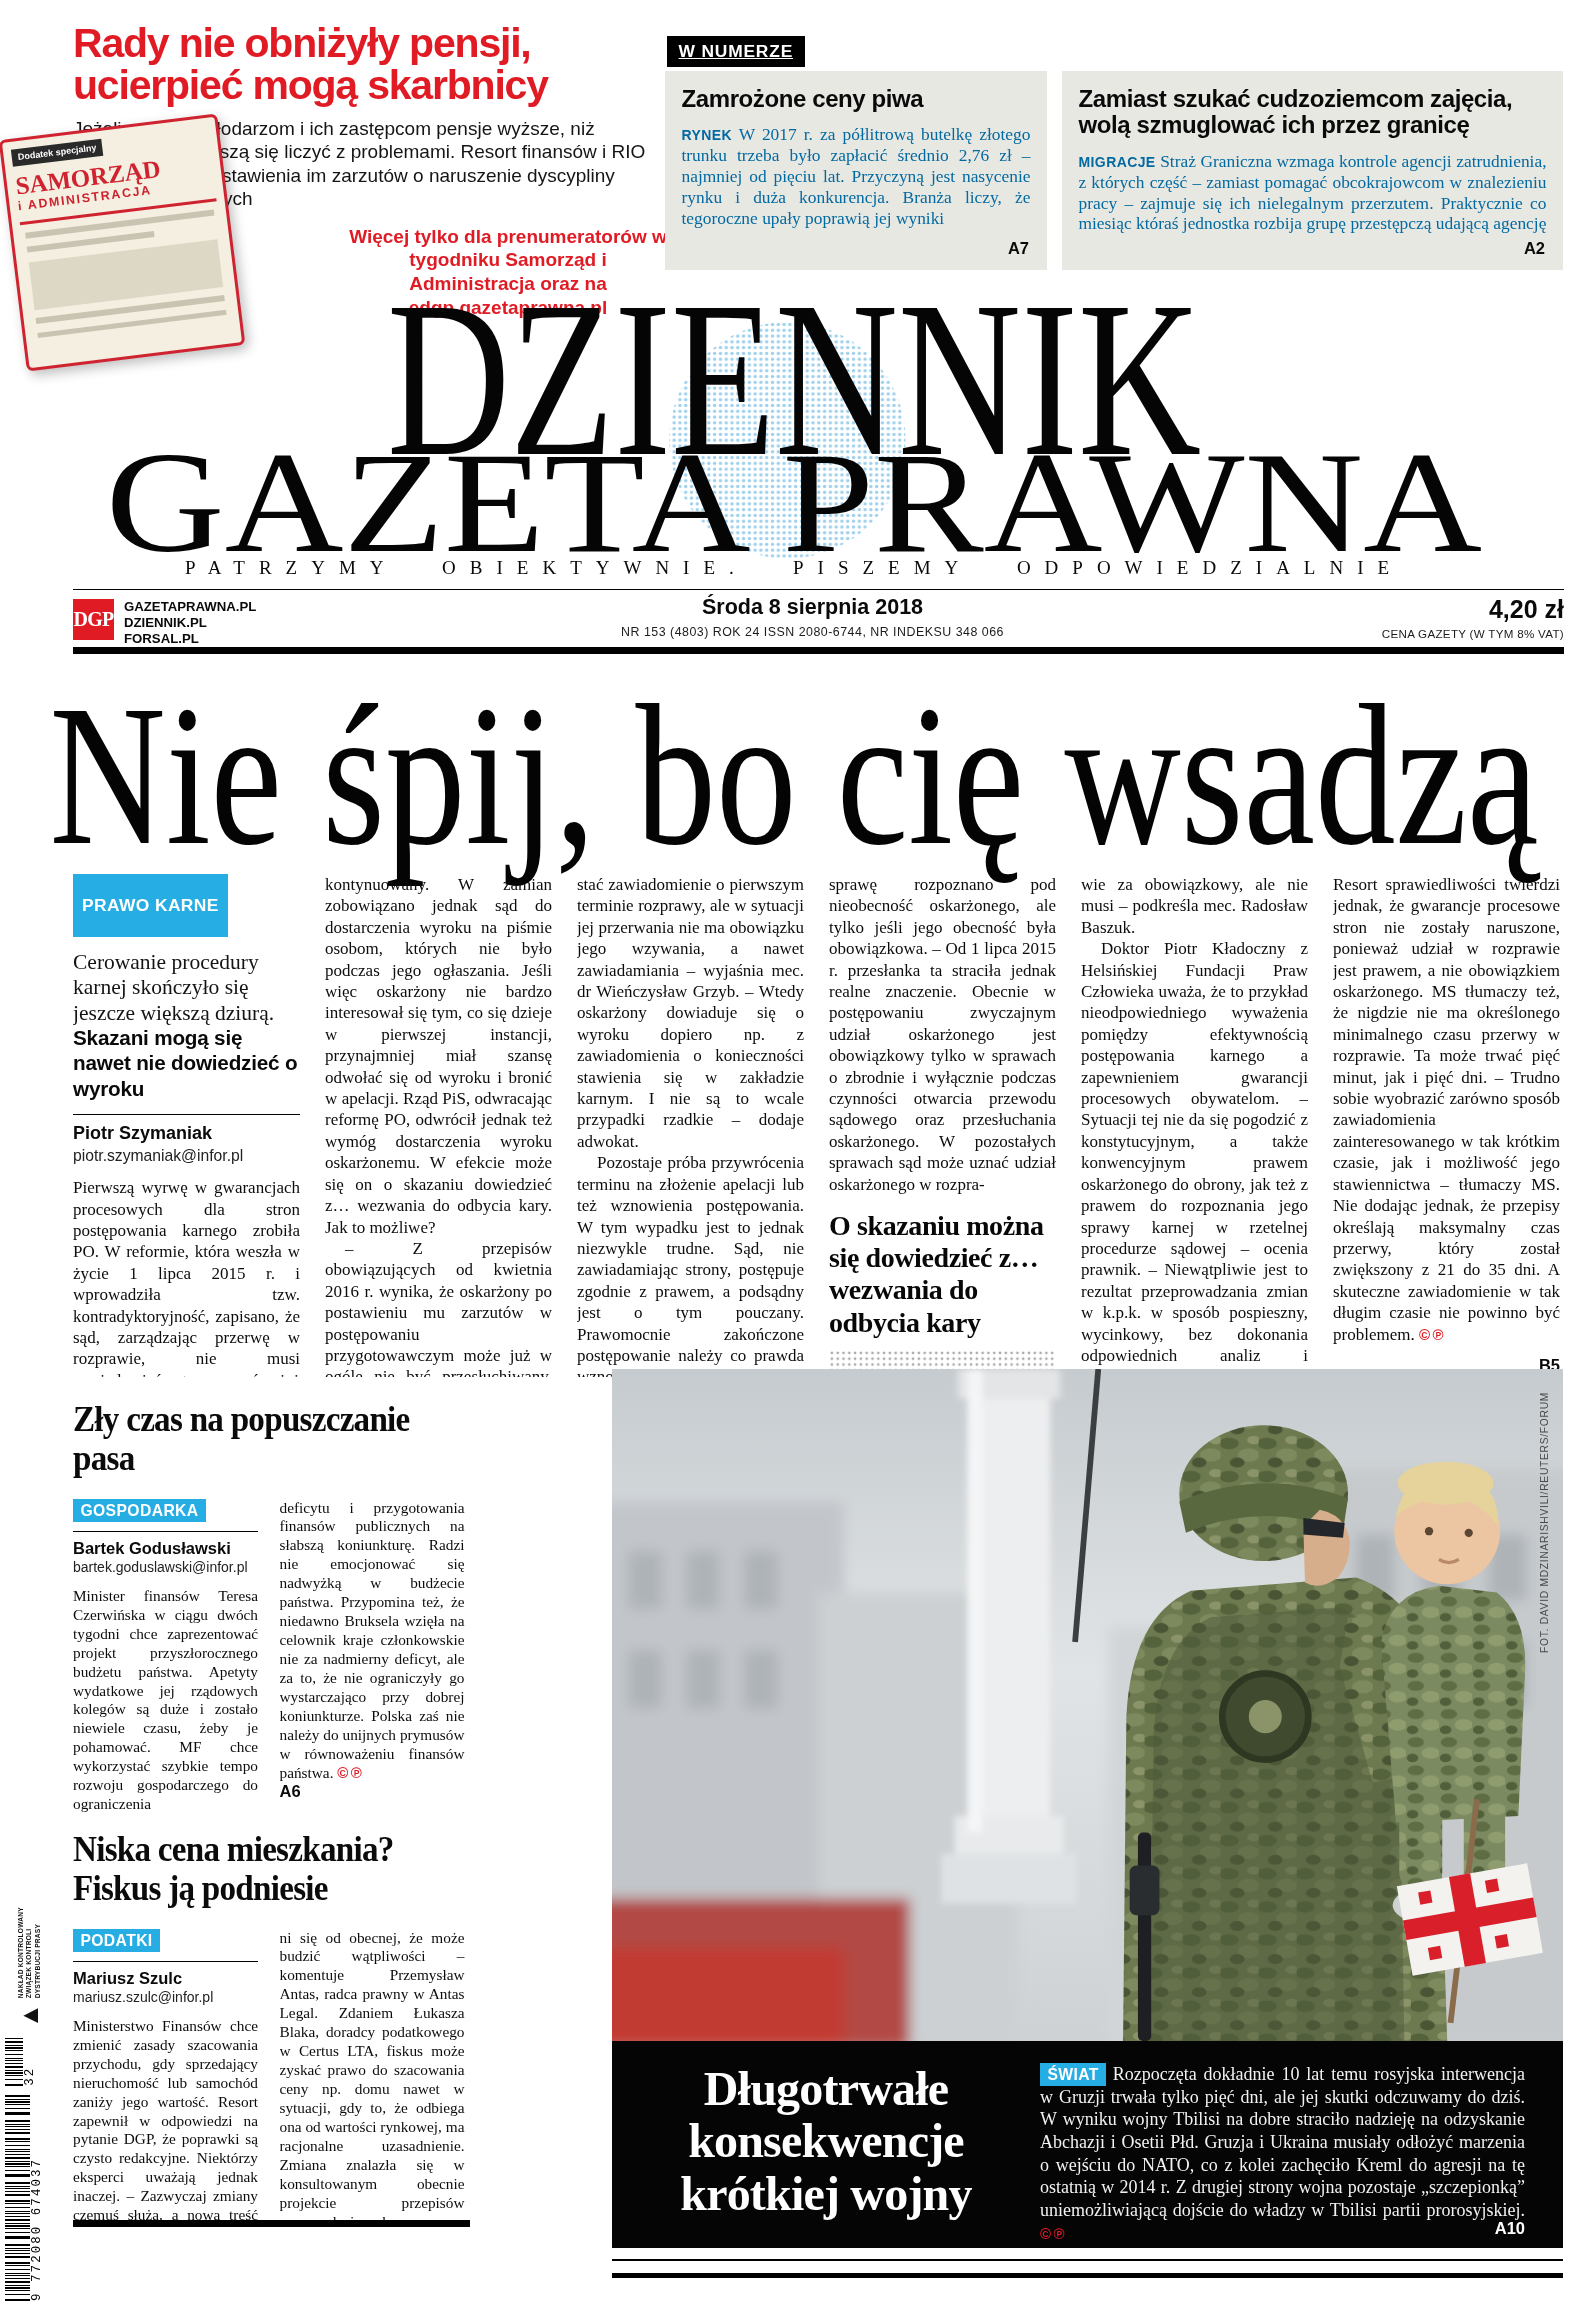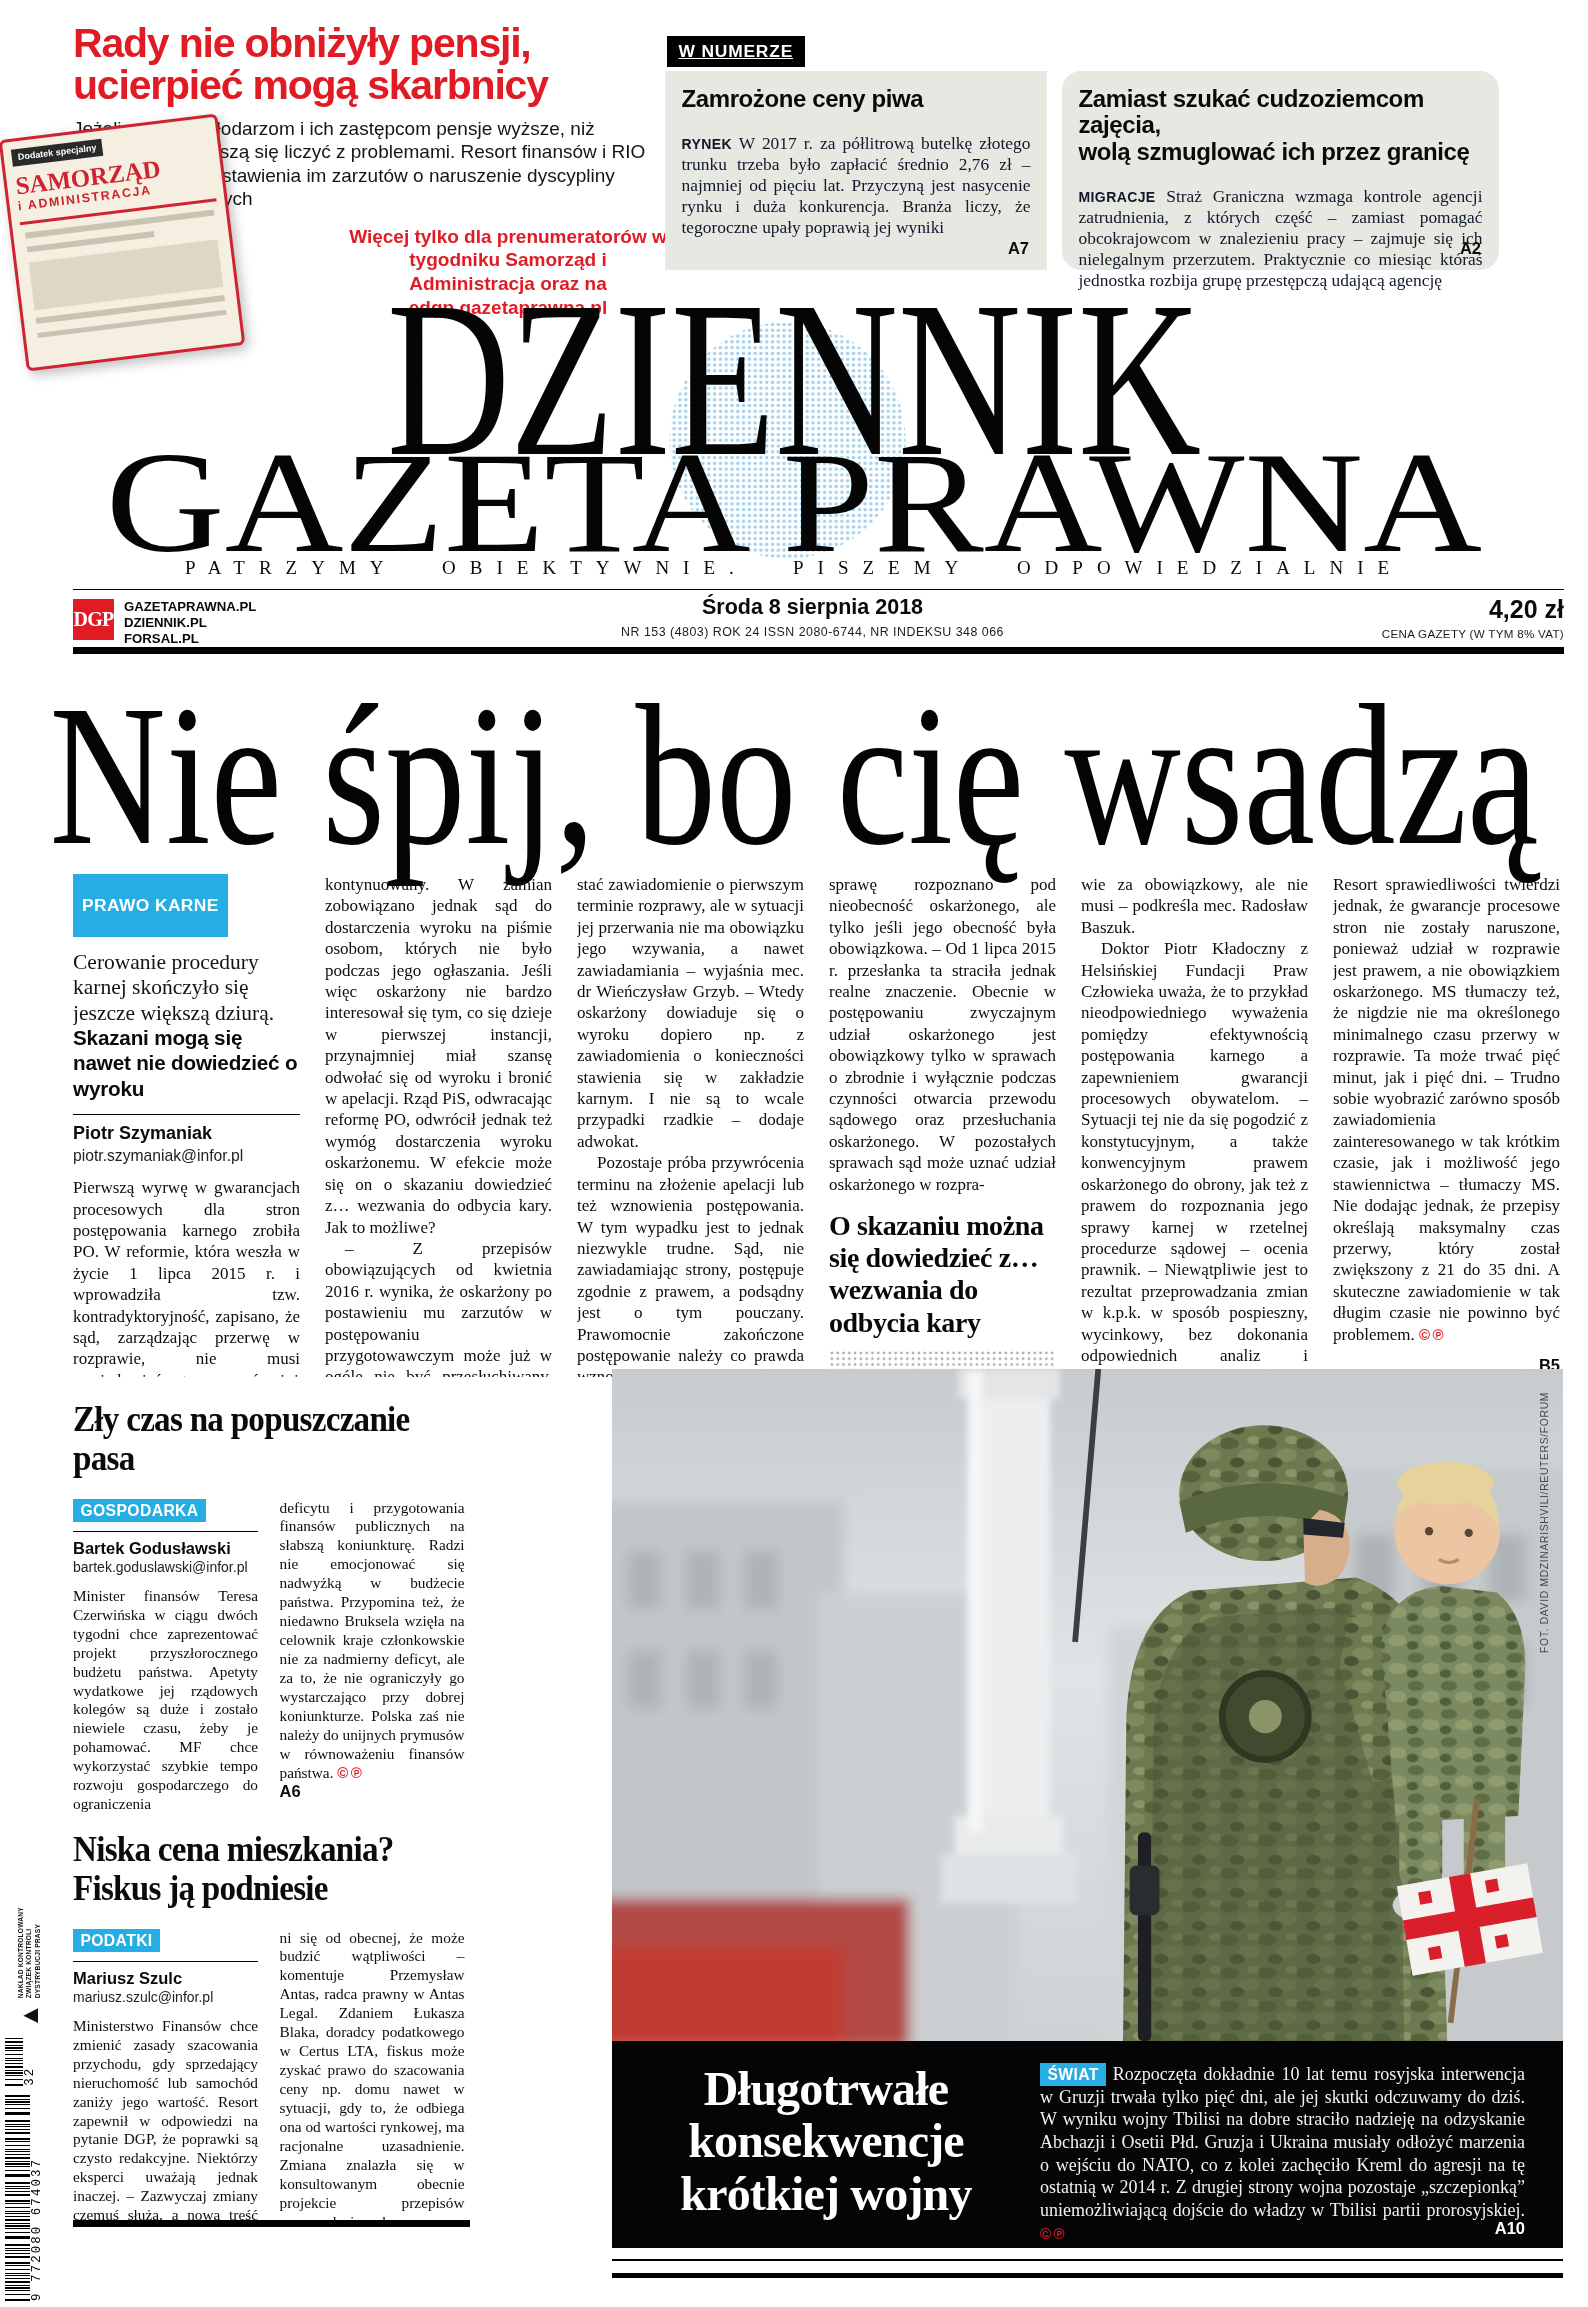--- a/index.html
+++ b/index.html
@@ -31,24 +31,24 @@
   .inset-t2{margin:1.7px 8.3px 0;font:700 12.4px/1.2 "Liberation Sans",sans-serif;letter-spacing:1.7px;color:#cf2330;}
   .inset-rule{height:2.5px;background:#cf2330;margin:8.3px 8.3px 0;}
   .inset-line{height:5.8px;background:#c9c4b2;margin:8.3px 11.6px 0;}
   .inset-line.short{width:60%;}
   .inset-box{height:48px;background:#ddd8c6;margin:10px 11.6px 0;}
 
   #wn-label{position:absolute;left:667px;top:36px;background:#000;color:#fff;
             font:700 17.4px/1 "Liberation Sans",sans-serif;letter-spacing:0.8px;padding:6.6px 11.6px;text-decoration:underline;}
   .graybox{position:absolute;top:71px;background:var(--graybox);padding:15px 16.5px 11.6px;}
   #box1{left:665px;width:382px;height:199px;}
-  #box2{left:1062px;width:437px;height:199px;border-radius:19px;}
+  #box2{left:1062px;width:501px;height:199px;}
   .box-head{font:700 24px/1.1 "Liberation Sans",sans-serif;letter-spacing:-0.4px;color:#0a0a0a;
             white-space:pre-line;}
-  .box-body{margin-top:21px;font:400 17.4px/1.2 "Liberation Serif",serif;text-align:justify;color:#0f172a;}
+  .box-body{margin-top:12px;font:400 17.4px/1.2 "Liberation Serif",serif;text-align:justify;color:#0369a1;}
   .kicker{font:700 14px/1 "Liberation Sans",sans-serif;letter-spacing:0.4px;}
   .pageref{font:700 16.5px/1 "Liberation Sans",sans-serif;color:#0a0a0a;text-align:right;}
   .graybox .pageref{position:absolute;right:18px;bottom:13.2px;}
 
   
   #masthead-svg{position:absolute;left:0;top:270px;width:1588px;height:286px;overflow:visible;}
   #masthead-svg text{font-family:"Liberation Serif",serif;fill:#050505;}
   .tagline{position:absolute;left:0;top:558px;width:1588px;text-align:center;
            font:400 19px/1 "Liberation Serif",serif;letter-spacing:14px;word-spacing:26.5px;color:#0a0a0a;}
 

